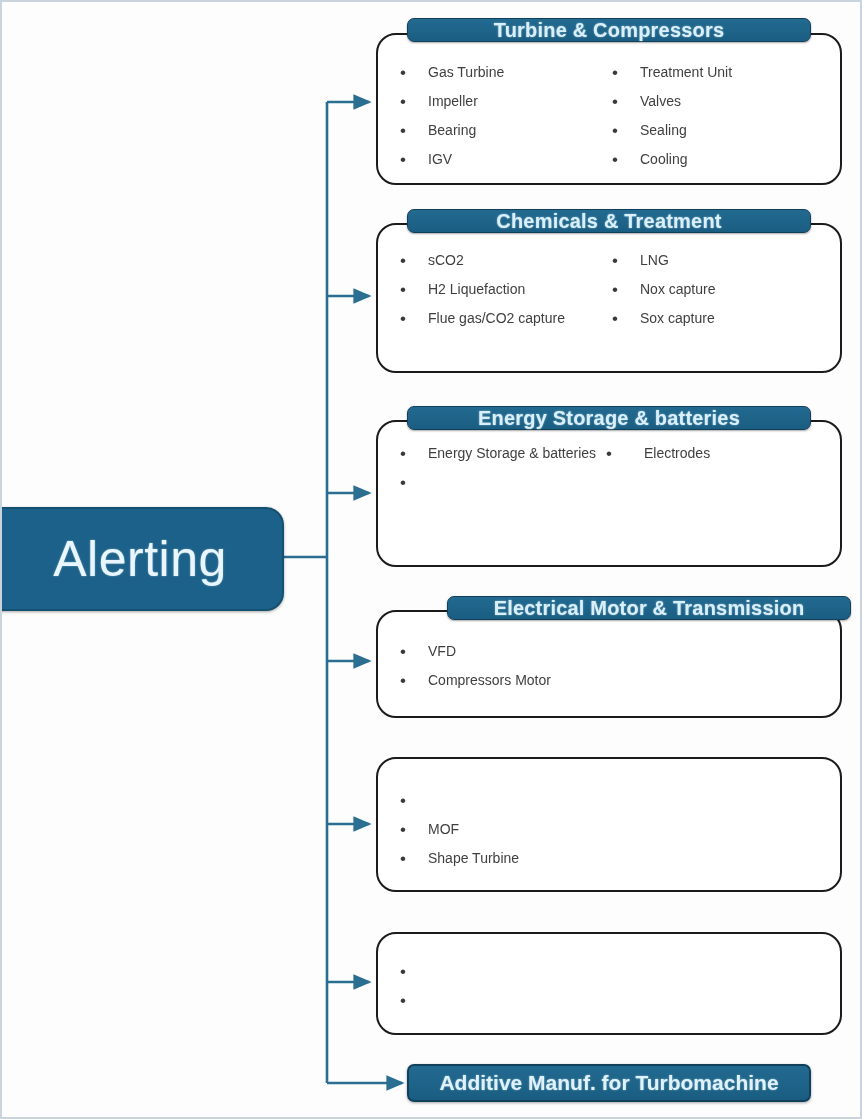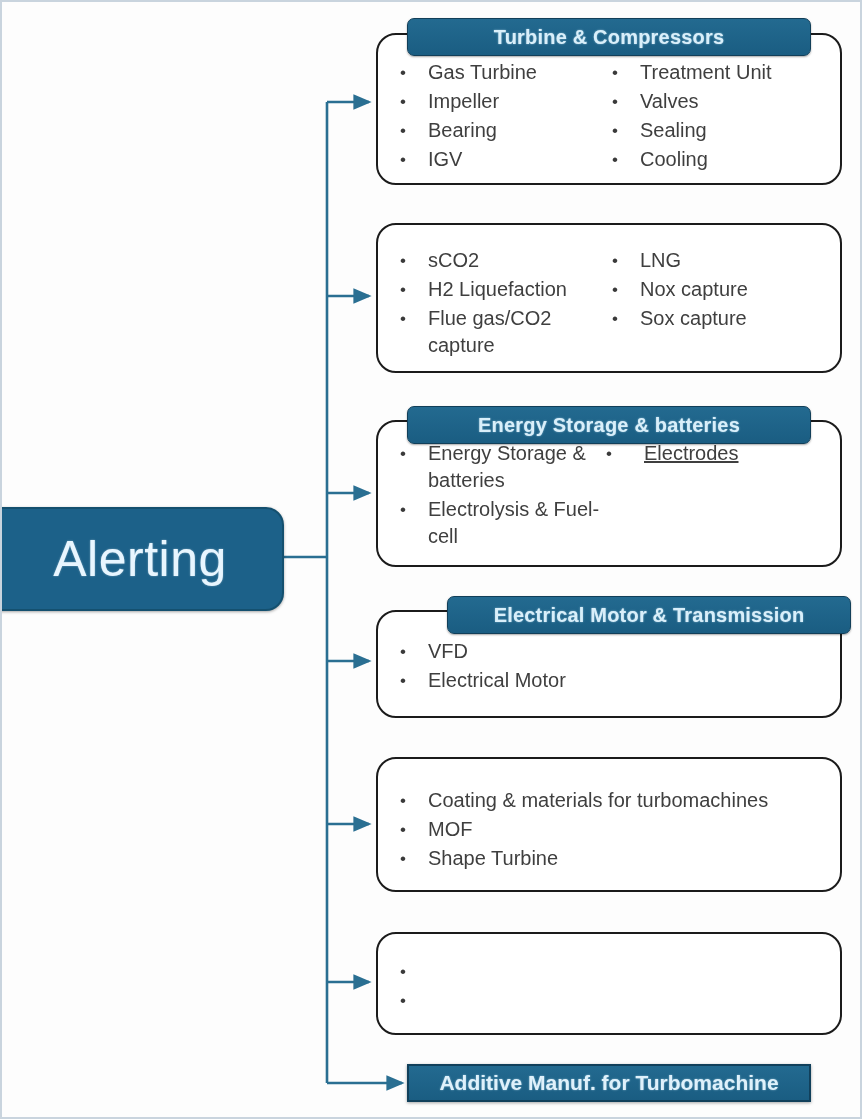--- a/index.html
+++ b/index.html
@@ -58,21 +58,21 @@
     width: 466px;
     background: #ffffff;
     border: 2.5px solid #1b1b1b;
     border-radius: 20px;
     box-sizing: border-box;
   }
   .card-header {
     position: absolute;
     left: 31px;
     width: 404px;
-    height: 38px;
+    height: 24px;
     background: linear-gradient(180deg, #236a90 0%, #1a5d82 100%);
     border: 1.5px solid #123f59;
     border-radius: 7px;
     display: flex;
     align-items: center;
     justify-content: center;
     box-sizing: border-box;
     box-shadow: 0 1px 2px rgba(0,0,0,0.35);
     z-index: 5;
   }
@@ -108,34 +108,34 @@
     flex: 0 0 auto;
     width: 28px;
     text-align: left;
     color: #3a3a3a;
     font-size: 17px;
     line-height: 27px;
     padding-left: 4px;
   }
   .bullet-text {
     color: #3f3f3f;
-    font-size: 20px;
+    font-size: 14px;
     line-height: 27px;
     font-weight: 500;
   }
   .col-right .bullet-dot { padding-left: 6px; }
   
   .leaf-bar {
     position: absolute;
     left: 405px;
     width: 404px;
     height: 38px;
     background: linear-gradient(180deg, #236a90 0%, #1a5d82 100%);
     border: 2px solid #11405b;
-    border-radius: 0;
+    border-radius: 7px;
     display: flex;
     align-items: center;
     justify-content: center;
     box-sizing: border-box;
     box-shadow: 0 1px 3px rgba(0,0,0,0.35);
   }
   .leaf-bar-label {
     color: #dff1fb;
     font-size: 21px;
     font-weight: bold;
@@ -247,69 +247,70 @@
             <span class="bullet-dot">•</span>
             <span class="bullet-text">Nox capture</span>
           </div>
         <div class="bullet-row">
             <span class="bullet-dot">•</span>
             <span class="bullet-text">Sox capture</span>
           </div>
       </div>
     </div>
   </div>
+  <div class="card-header" style="top:207px; left:405px;">
+    <span class="card-header-label">Chemicals &amp; Treatment</span>
+  </div>
 
   <div class="card" style="top:418px; height:147px;">
     <div class="card-body">
       <div class="col col-left" style="top:18px; width:212px;">
         <div class="bullet-row">
             <span class="bullet-dot">•</span>
             <span class="bullet-text">Energy Storage  &amp; batteries</span>
           </div>
         <div class="bullet-row">
             <span class="bullet-dot">•</span>
-            <span class="bullet-text">Electrolysis &amp; Fuel-cell</span>
           </div>
       </div>
       <div class="col col-right" style="top:18px; left:222px;">
         <div class="bullet-row">
             <span class="bullet-dot">•</span>
-            <span class="bullet-text" style="padding-left:10px;text-decoration:underline;">Electrodes</span>
+            <span class="bullet-text" style="padding-left:10px;">Electrodes</span>
           </div>
       </div>
     </div>
   </div>
   <div class="card-header" style="top:404px; left:405px;">
     <span class="card-header-label">Energy Storage  &amp; batteries</span>
   </div>
 
   <div class="card" style="top:608px; height:108px;">
     <div class="card-body">
       <div class="col col-left" style="top:26px;">
         <div class="bullet-row">
             <span class="bullet-dot">•</span>
             <span class="bullet-text">VFD</span>
           </div>
         <div class="bullet-row">
             <span class="bullet-dot">•</span>
-            <span class="bullet-text">Electrical Motor</span>
+            <span class="bullet-text">Compressors Motor</span>
           </div>
       </div>
     </div>
   </div>
   <div class="card-header" style="top:594px; left:405px;margin-left:40px;">
     <span class="card-header-label">Electrical Motor &amp; Transmission</span>
   </div>
 
   <div class="card" style="top:755px; height:135px;">
     <div class="card-body">
       <div class="col col-left" style="top:28px; width:430px;">
         <div class="bullet-row">
             <span class="bullet-dot">•</span>
-            <span class="bullet-text">Coating &amp; materials for turbomachines</span>
           </div>
         <div class="bullet-row">
             <span class="bullet-dot">•</span>
             <span class="bullet-text">MOF</span>
           </div>
         <div class="bullet-row">
             <span class="bullet-dot">•</span>
             <span class="bullet-text">Shape Turbine</span>
           </div>
       </div>

